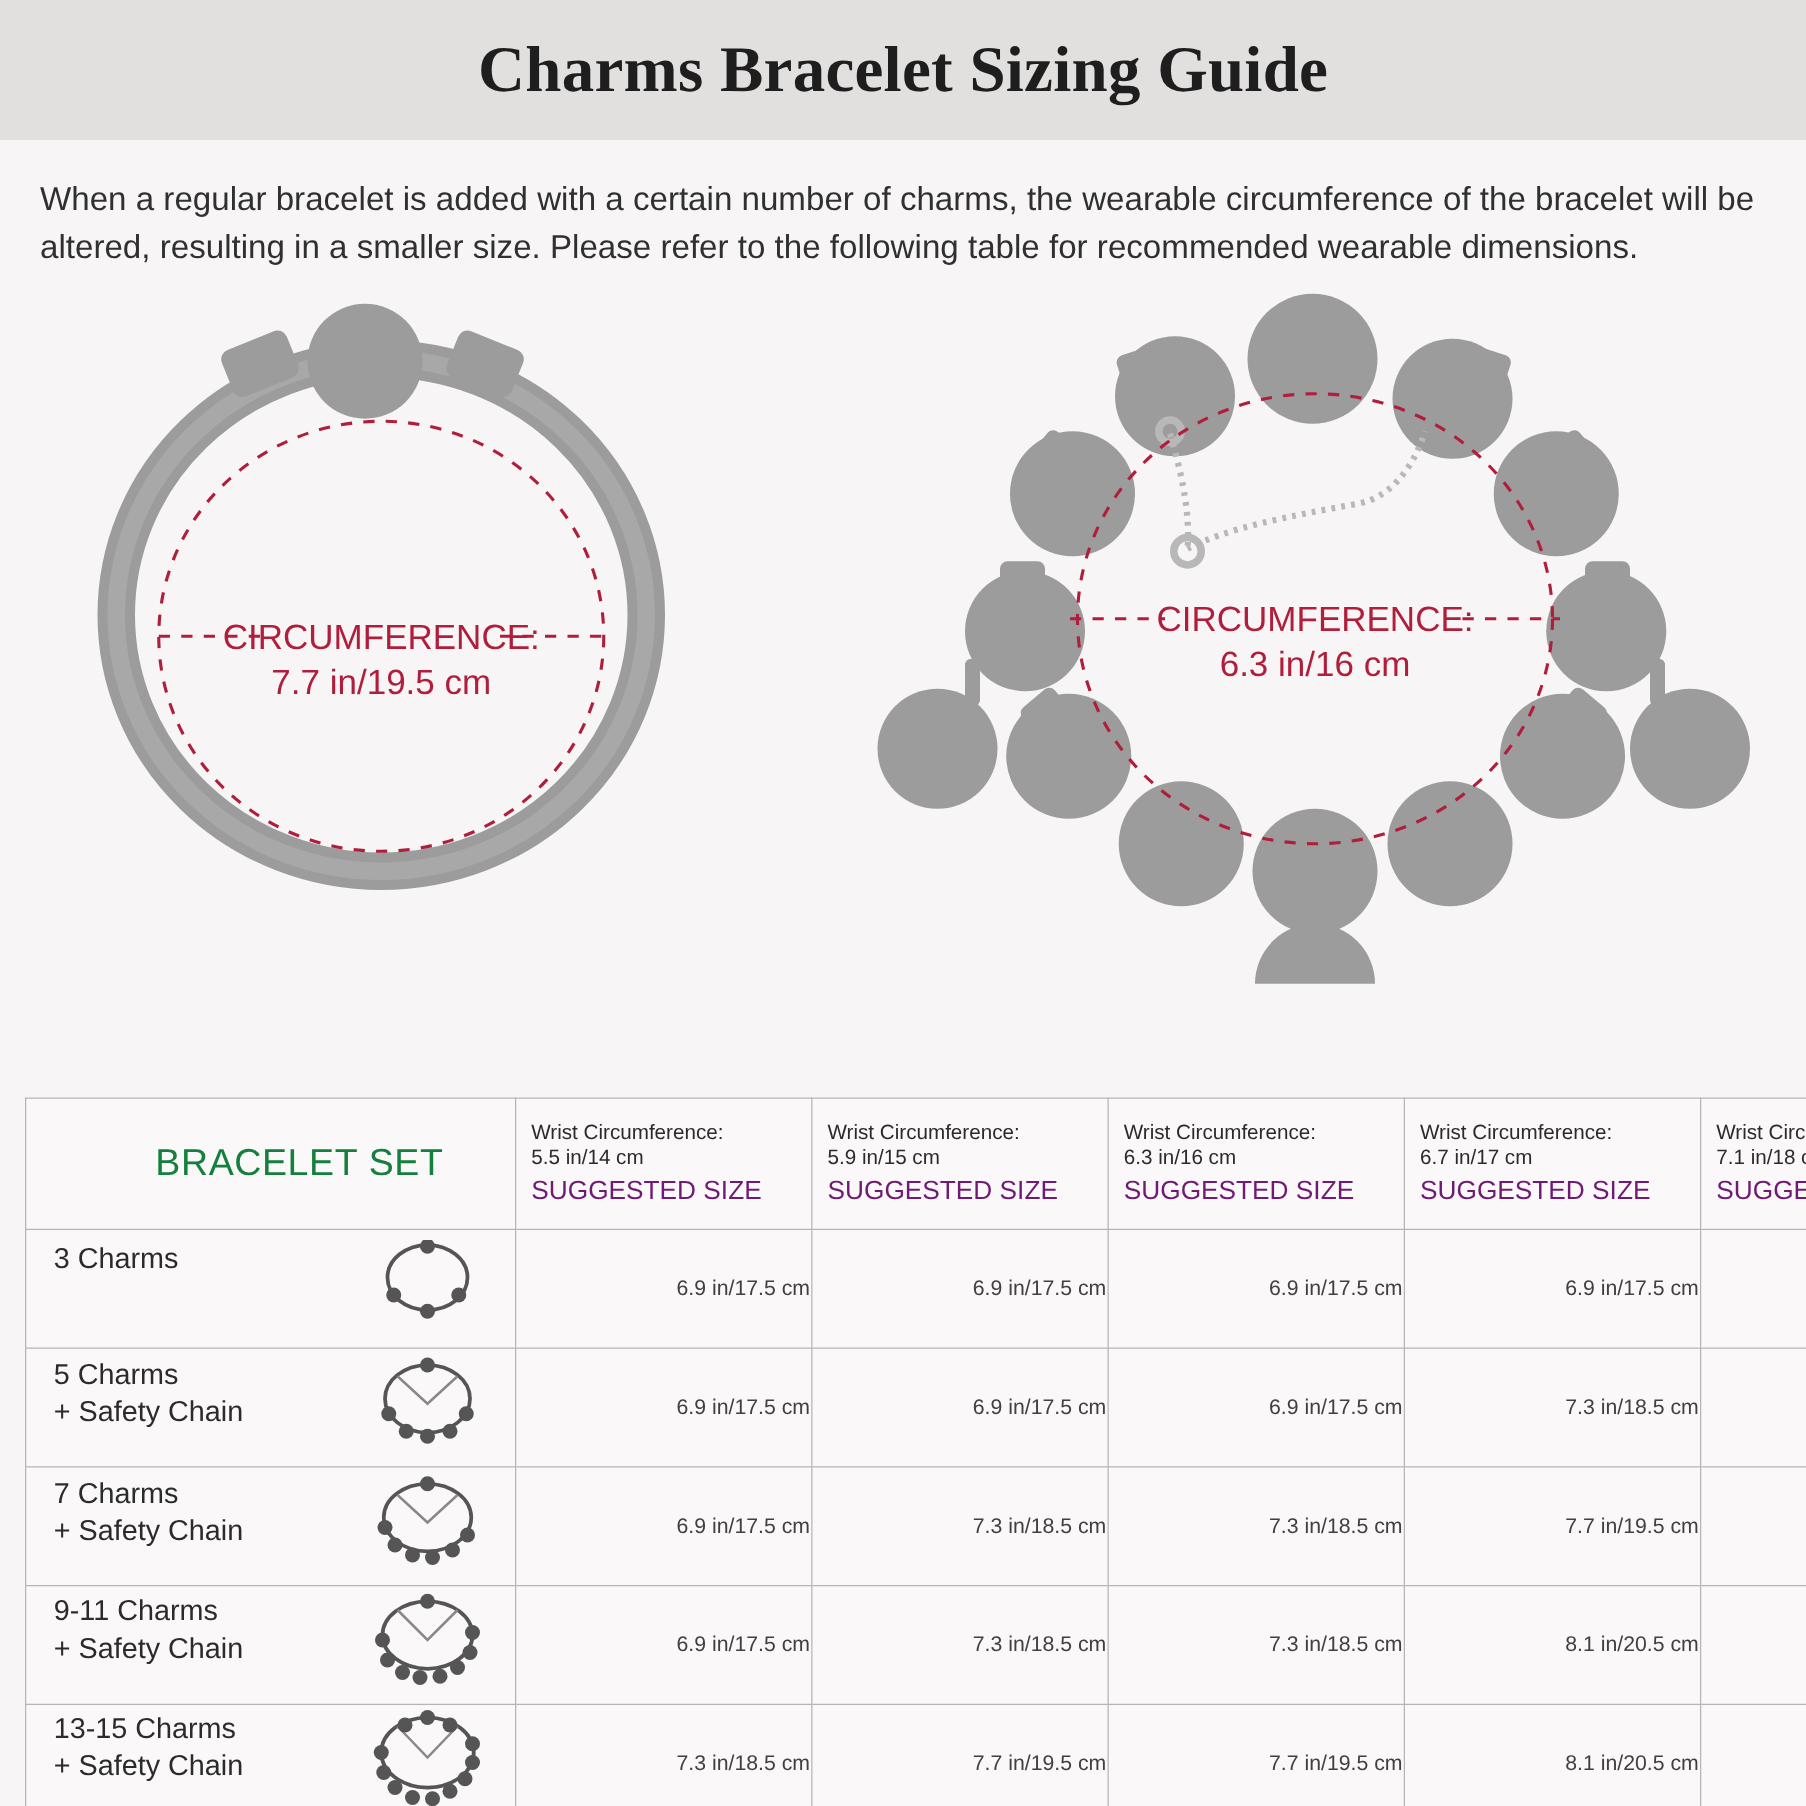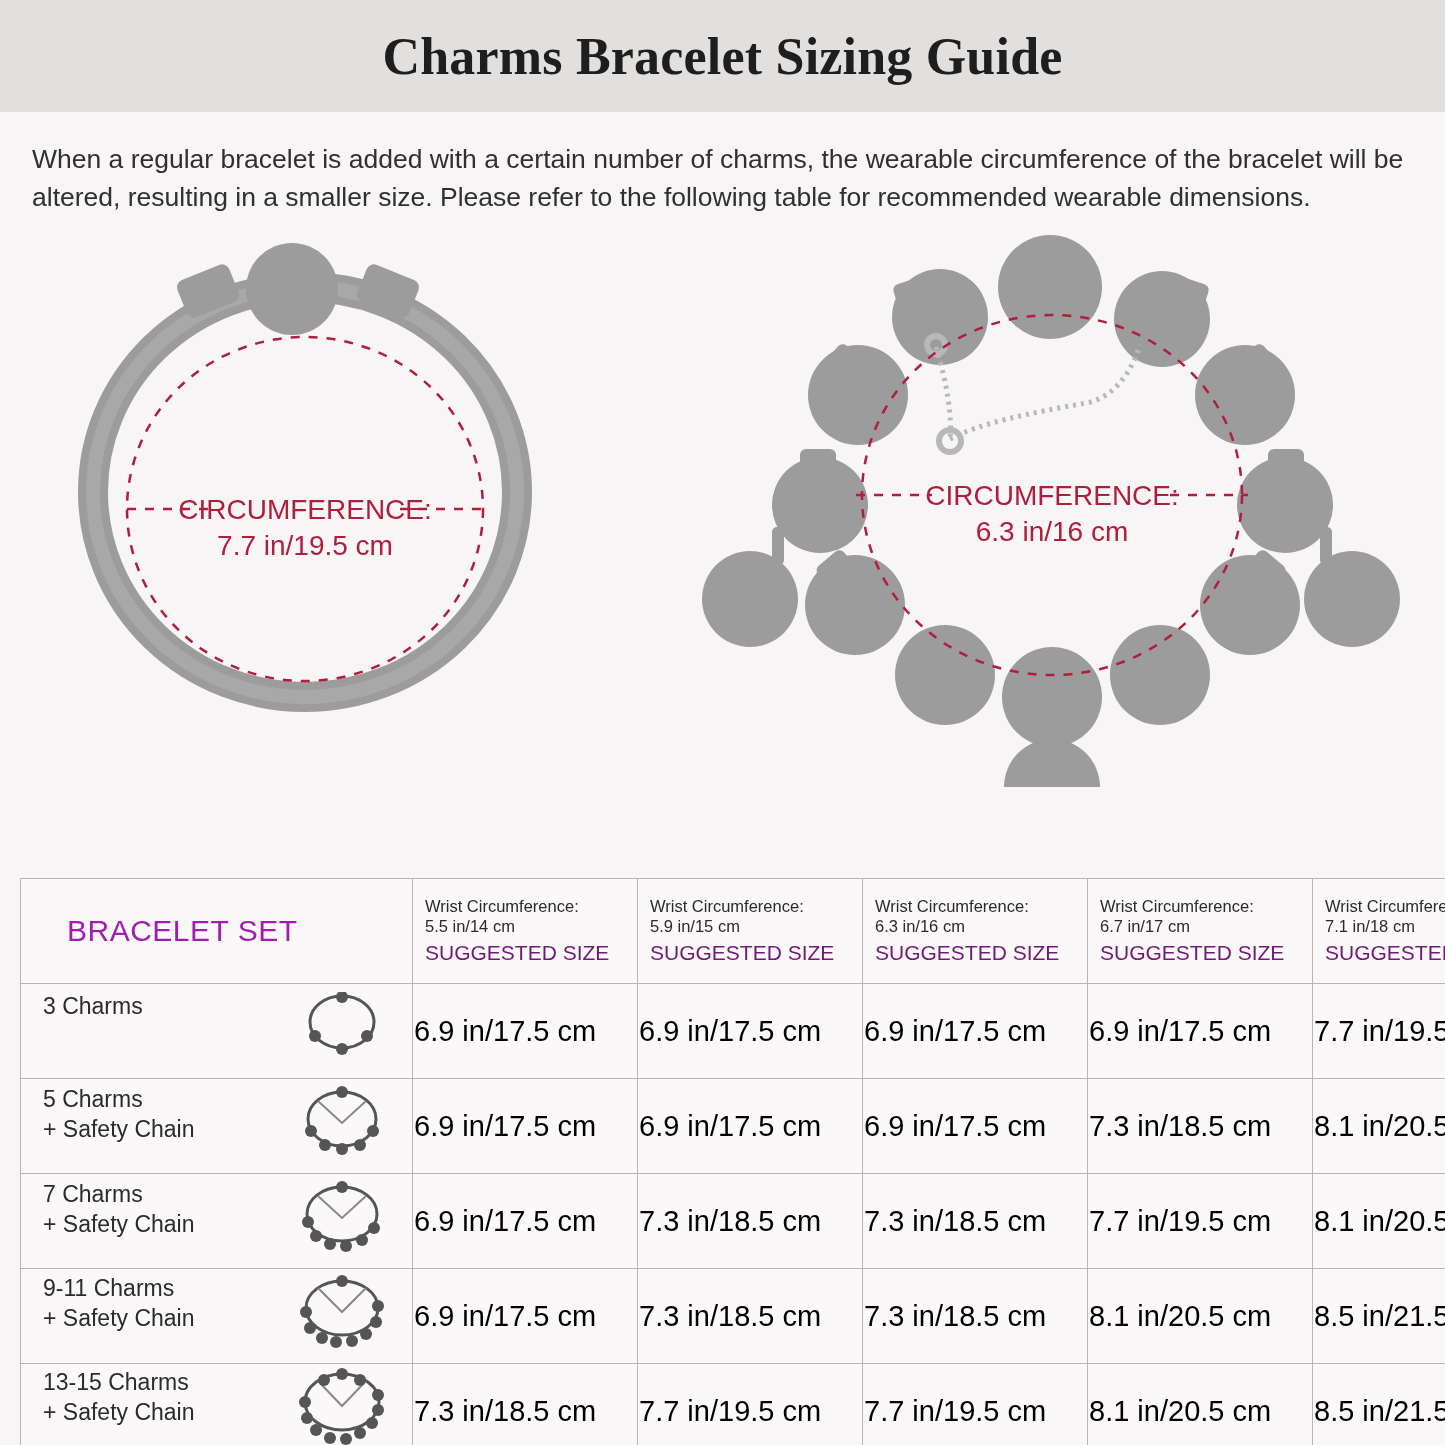--- a/index.html
+++ b/index.html
@@ -70,32 +70,32 @@
     width: 1405px;
     table-layout: fixed;
     background: #faf8f8;
   }
   table.sizing th, table.sizing td {
     border: 1px solid #b9b4b4;
     vertical-align: middle;
   }
   .th-set {
     width: 345px;
-    text-align: left;
+    text-align: center;
     padding: 10px 0 10px 46px;
     font-size: 30px;
     font-weight: normal;
     letter-spacing: 0.5px;
-    color: #a21caf;
+    color: #15803d;
     height: 84px;
   }
   .th-wrist {
     width: 212px;
     text-align: left;
-    padding: 8px 0 8px 12px;
+    padding: 8px 12px 8px 12px;
     font-weight: normal;
     height: 84px;
   }
   .th-wrist .small {
     display: block;
     font-size: 16.5px;
     line-height: 1.25;
     color: #2b2b2b;
   }
   .th-wrist .sugg {
@@ -114,23 +114,23 @@
   }
   .row-label-inner {
     display: flex;
     align-items: flex-start;
     justify-content: space-between;
     padding-right: 22px;
   }
   .row-label-text { white-space: pre-line; }
   .row-icon { flex: 0 0 auto; }
   td.val {
-    text-align: left;
-    font-size: 29px;
-    color: #000000;
+    text-align: right;
+    font-size: 17px;
+    color: #404040;
   }
 </style>
 </head>
 <body>
 
 <div class="page">
 
   <div class="header">
     <h1>Charms Bracelet Sizing Guide</h1>
   </div>

